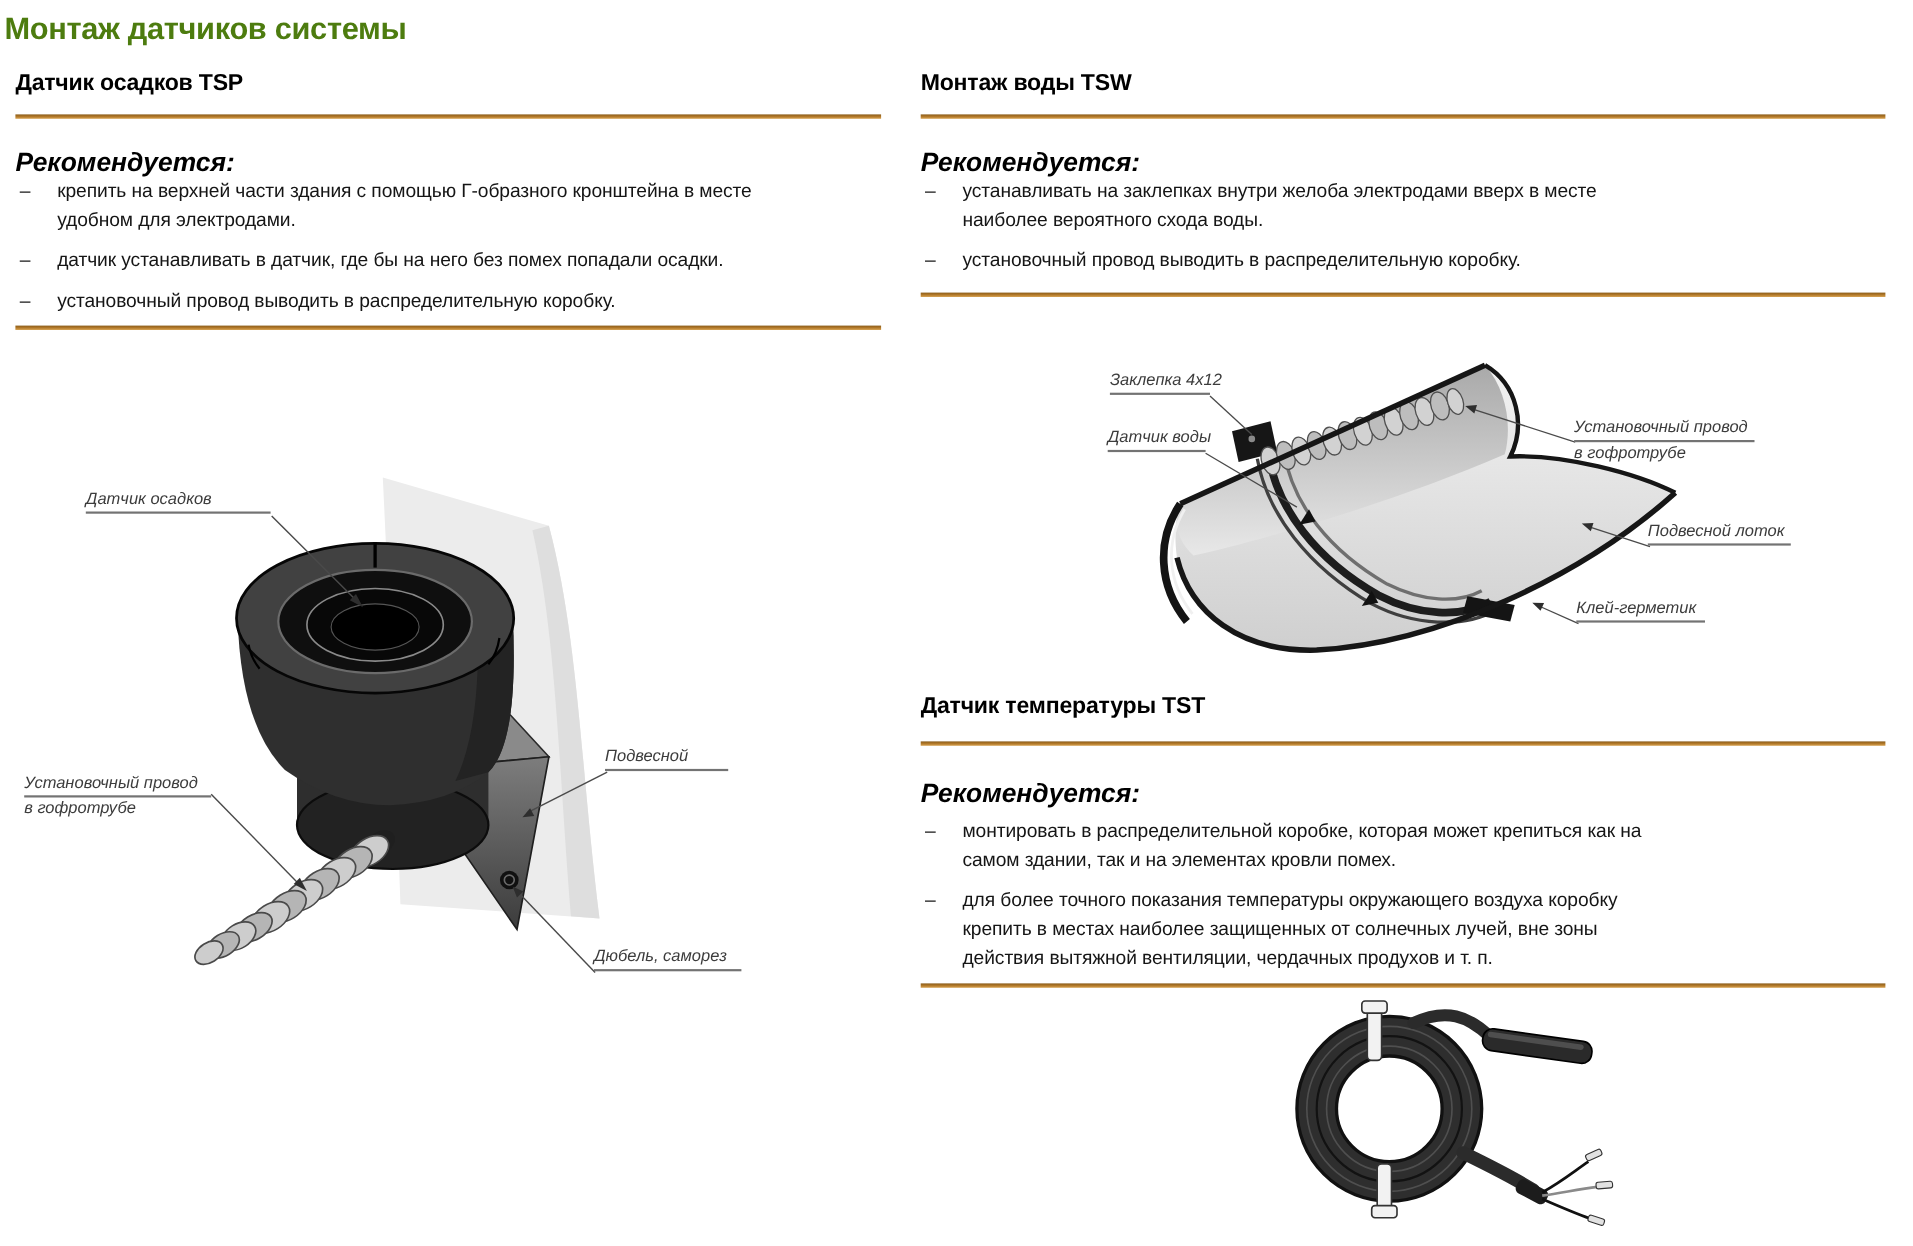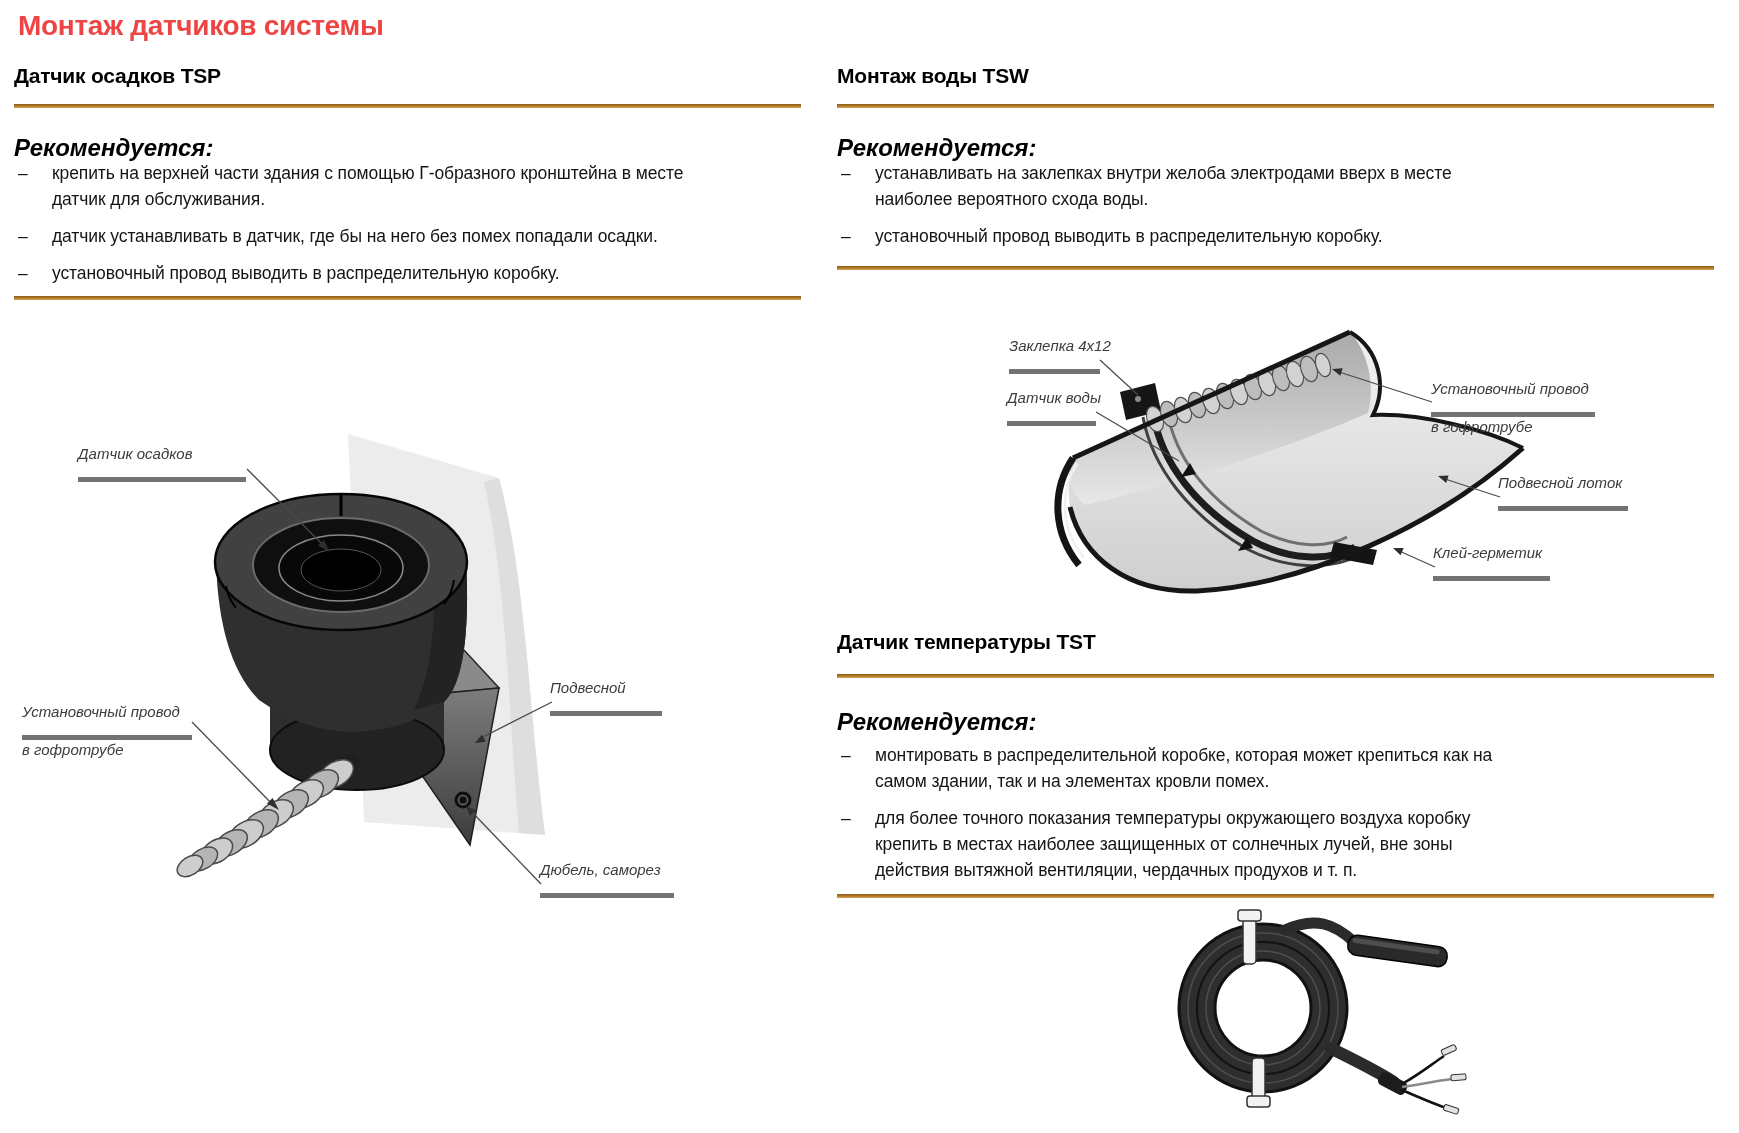--- a/index.html
+++ b/index.html
@@ -1,50 +1,50 @@
 <!DOCTYPE html>
 <html><head>
 <meta charset="utf-8">
 <style>
   html,body{margin:0;padding:0;background:#fff;}
   .page{position:relative;width:1739px;height:1133px;background:#ffffff;overflow:hidden;
         font-family:"Liberation Sans",sans-serif;color:#111;}
-  .page-title{position:absolute;left:18px;top:10px;font-size:28px;font-weight:bold;
-        letter-spacing:-0.3px;color:#ef4444;}
+  .page-title{position:absolute;left:4px;top:10px;font-size:28px;font-weight:bold;
+        letter-spacing:-0.3px;color:#4d7c0f;}
   .sec-head{position:absolute;font-size:21px;font-weight:bold;color:#000;letter-spacing:-0.2px;}
   .rule{position:absolute;height:4px;
         background:linear-gradient(180deg,#8a5c1a 0%,#b67c2b 55%,#d8a659 100%);}
   .rec{position:absolute;font-size:24px;font-weight:bold;font-style:italic;color:#000;}
   .bullets{position:absolute;display:flex;flex-direction:column;gap:11px;
         font-size:17.5px;line-height:26px;letter-spacing:-0.1px;color:#151515;}
   .bullet{display:flex;}
   .bullet .dash{flex:0 0 34px;width:34px;padding-left:4px;}
   .bullet .btext{flex:1;}
   .diagram{position:absolute;}
   .diagram svg{position:absolute;left:0;top:0;}
   .dlabel{position:absolute;font-style:italic;font-size:15px;line-height:19px;
         color:#3c3c3c;white-space:nowrap;}
-  .ul{border-bottom:5px solid #737373;padding-bottom:14px;}
+  .ul{border-bottom:2px solid #737373;padding-bottom:2px;}
   .tc{text-align:left;}
 </style>
 </head>
 <body>
 
 <div class="page">
 
   <div class="page-title">Монтаж датчиков системы</div>
 
   <div class="sec-head" style="left:14px;top:64px;">Датчик осадков TSP</div>
   <div class="rule" style="left:14px;top:104px;width:787px;"></div>
   <div class="rec" style="left:14px;top:134px;">Рекомендуется:</div>
 
   <div class="bullets" style="left:14px;top:160px;width:686px;">
     <div class="bullet">
       <span class="dash">–</span>
-      <span class="btext">крепить на верхней части здания с помощью Г-образного кронштейна в месте датчик для обслуживания.</span>
+      <span class="btext">крепить на верхней части здания с помощью Г-образного кронштейна в месте удобном для электродами.</span>
     </div>
     <div class="bullet">
       <span class="dash">–</span>
       <span class="btext">датчик устанавливать в датчик, где бы на него без помех попадали осадки.</span>
     </div>
     <div class="bullet">
       <span class="dash">–</span>
       <span class="btext">установочный провод выводить в распределительную коробку.</span>
     </div>
   </div>

